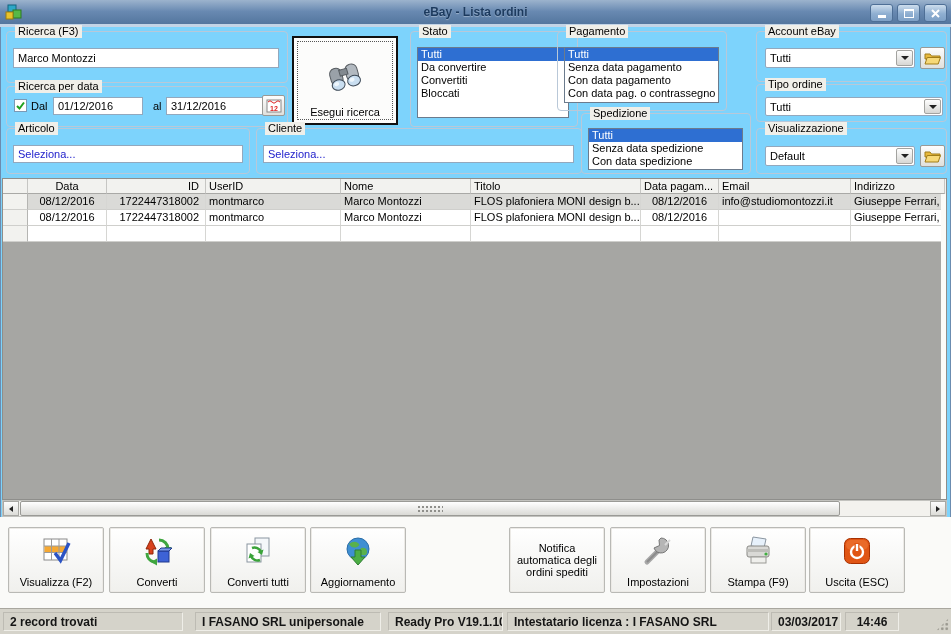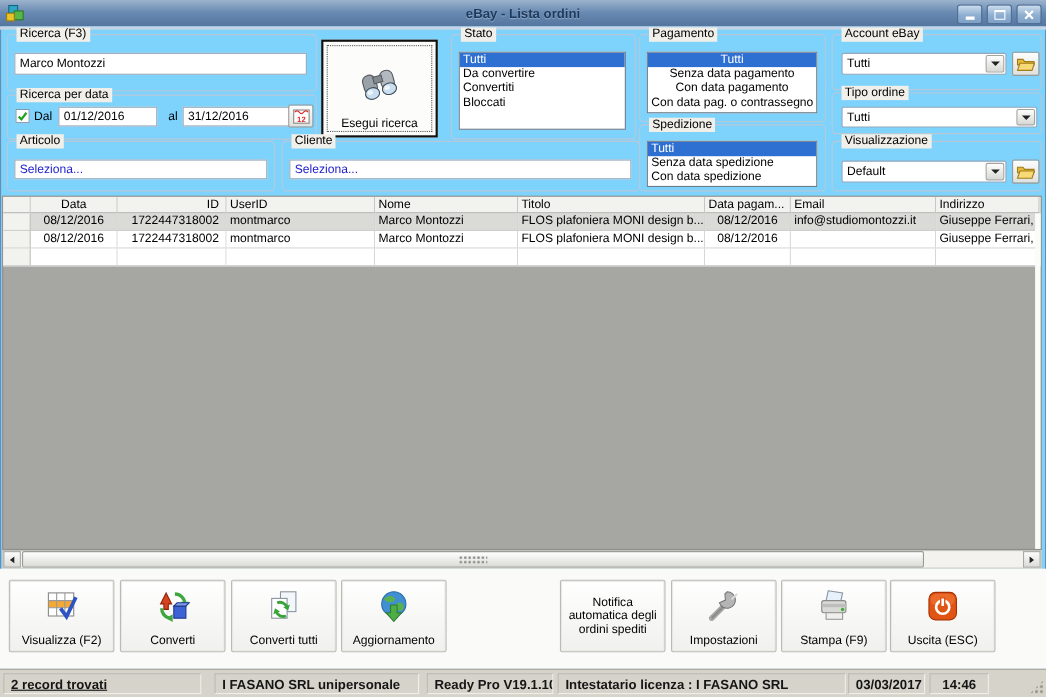--- a/index.html
+++ b/index.html
@@ -182,21 +182,21 @@
   <div class="grp" style="left:410px;top:31px;width:166px;height:94px;">
     <span class="lbl">Stato</span>
     <div class="listbox" style="left:6px;top:15px;width:152px;height:71px;">
       <div class="it sel">Tutti</div>
       <div class="it">Da convertire</div>
       <div class="it">Convertiti</div>
       <div class="it">Bloccati</div>
     </div>
   </div>
 
-  <div class="grp" style="left:581px;top:31px;width:168px;height:78px;text-align:center;">
+  <div class="grp" style="left:557px;top:31px;width:168px;height:78px;">
     <span class="lbl">Pagamento</span>
     <div class="listbox" style="left:6px;top:15px;width:155px;height:56px;">
       <div class="it sel">Tutti</div>
       <div class="it">Senza data pagamento</div>
       <div class="it">Con data pagamento</div>
       <div class="it">Con data pag. o contrassegno</div>
     </div>
   </div>
 
   <div class="grp" style="left:581px;top:113px;width:168px;height:59px;">
@@ -413,21 +413,21 @@
           <circle cx="14" cy="15" r="6" fill="none" stroke="#ffffff" stroke-width="2.4"></circle>
           <line x1="14" y1="6" x2="14" y2="14" stroke="#e05514" stroke-width="5"></line>
           <line x1="14" y1="7" x2="14" y2="14" stroke="#ffffff" stroke-width="2.4"></line>
         </svg>
       </div>
       <div class="tlabel">Uscita (ESC)</div>
     </div>
   </div>
 
   <div id="statusbar">
-    <div class="sb" style="left:3px;width:180px;text-decoration:underline;">2 record trovati</div>
+    <div class="sb" style="left:3px;width:180px;">2 record trovati</div>
     <div class="sb" style="left:195px;width:186px;">I FASANO SRL unipersonale</div>
     <div class="sb" style="left:388px;width:115px;">Ready Pro V19.1.10</div>
     <div class="sb" style="left:507px;width:262px;">Intestatario licenza : I FASANO SRL</div>
     <div class="sb ctr" style="left:771px;width:70px;">03/03/2017</div>
     <div class="sb ctr" style="left:845px;width:54px;">14:46</div>
     <div id="grip"></div>
   </div>
 
 </div>
 

